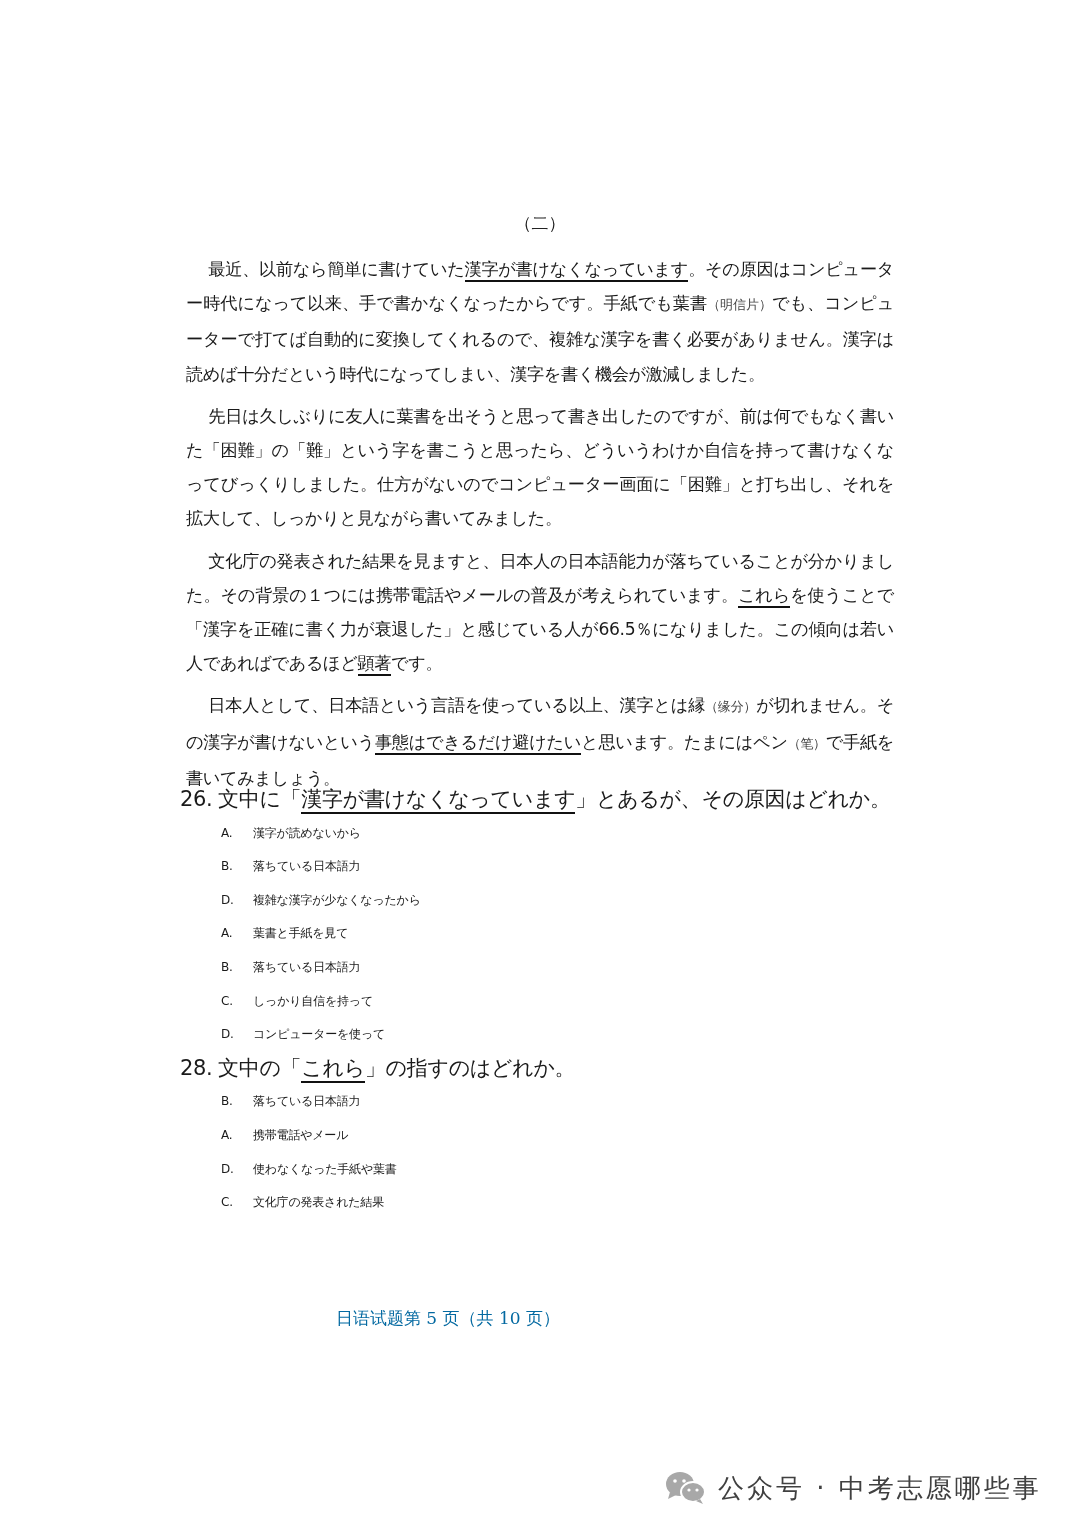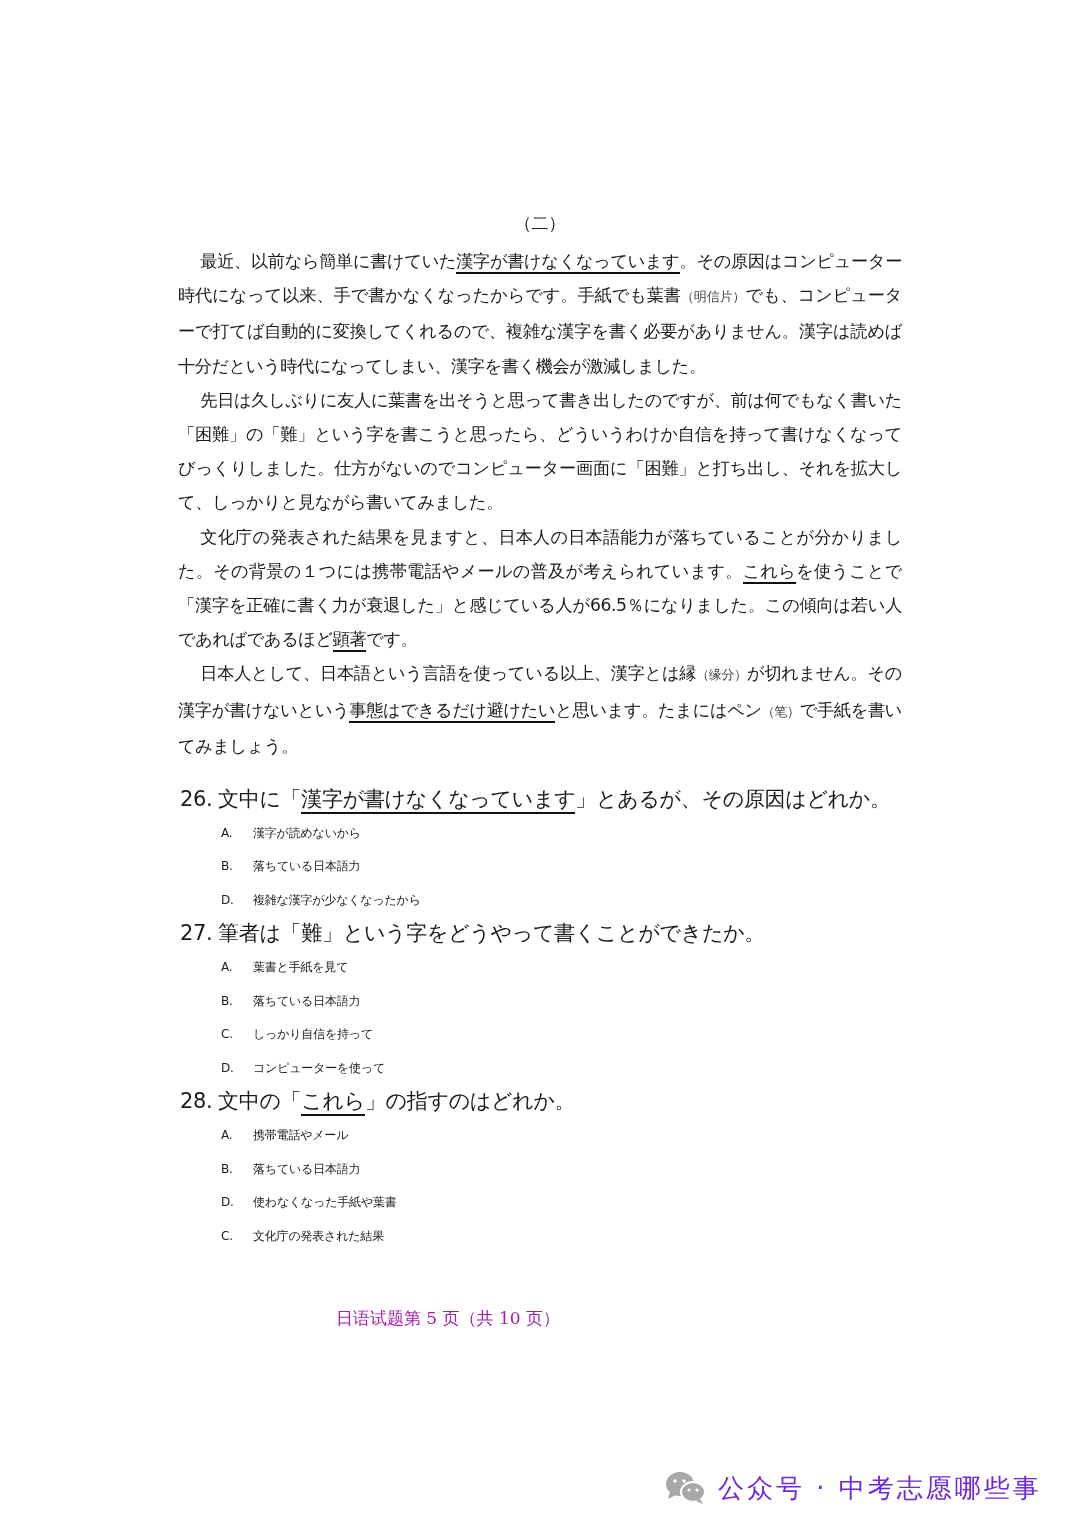--- a/index.html
+++ b/index.html
@@ -10,35 +10,35 @@
   }
   .section-title {
     position: absolute; top: 212px; left: 0; width: 1080px; text-align: center;
     font-family: "DejaVu Serif", "Liberation Serif", serif;
     font-size: 17px; color: #222;
   }
   .passage {
     position: absolute; left: 178px; top: 244px; width: 724px;
     font-size: 17.2px; line-height: 34.2px; letter-spacing: -0.4px;
   }
-  .passage p { margin: 0; text-indent: 1.3em; text-align: justify; }
+  .passage p { margin: 8px; text-indent: 1.3em; text-align: justify; }
   .u { border-bottom: 2.5px solid #111; padding-bottom: 1px; }
   .note { font-family: "DejaVu Serif", "Liberation Serif", serif; font-size: 13px; color: #444; }
   .questions { position: absolute; left: 180px; top: 783px; width: 720px; }
   .q { font-size: 21px; line-height: 33.6px; letter-spacing: -0.3px; }
   .q-num { display: inline-block; width: 38px; }
   .opt { font-size: 12px; line-height: 33.6px; padding-left: 41px; letter-spacing: -0.2px; }
   .opt-letter { display: inline-block; width: 32px; }
   .footer {
     position: absolute; top: 1307px; left: 0; width: 896px; text-align: center;
-    font-family: "DejaVu Serif", "Liberation Serif", serif; font-size: 17px; color: #a21caf;
+    font-family: "DejaVu Serif", "Liberation Serif", serif; font-size: 17px; color: #0369a1;
   }
   .watermark {
     position: absolute; top: 1470px; left: 664px; display: flex; align-items: center;
-    color: #6d28d9; font-size: 26px; letter-spacing: 3px;
+    color: #404040; font-size: 26px; letter-spacing: 3px;
   }
   .wm-icon { width: 44px; height: 36px; margin-right: 10px; position: relative; }
 </style>
 </head>
 <body>
 
 <div class="section-title">（二）</div>
 
 <div class="passage">
   <p><span>最近、以前なら簡単に書けていた</span><span class="u">漢字が書けなくなっています</span><span>。その原因はコンピューター時代になって以来、手で書かなくなったからです。手紙でも葉書</span><span class="note">（明信片）</span><span>でも、コンピューターで打てば自動的に変換してくれるので、複雑な漢字を書く必要がありません。漢字は読めば十分だという時代になってしまい、漢字を書く機会が激減しました。</span></p>
@@ -48,30 +48,29 @@
 </div>
 
 <div class="questions">
   <div>
     <div class="q"><span class="q-num">26.</span><span>文中に「</span><span class="u">漢字が書けなくなっています</span><span>」とあるが、その原因はどれか。</span></div>
     <div class="opt"><span class="opt-letter">A.</span><span>漢字が読めないから</span></div>
     <div class="opt"><span class="opt-letter">B.</span><span>落ちている日本語力</span></div>
     <div class="opt"><span class="opt-letter">D.</span><span>複雑な漢字が少なくなったから</span></div>
   </div>
   <div>
-    <div class="q"><span class="q-num">27.</span><span>筆者は「難」という字をどうやって書くことができたか。</span></div>
     <div class="opt"><span class="opt-letter">A.</span><span>葉書と手紙を見て</span></div>
     <div class="opt"><span class="opt-letter">B.</span><span>落ちている日本語力</span></div>
     <div class="opt"><span class="opt-letter">C.</span><span>しっかり自信を持って</span></div>
     <div class="opt"><span class="opt-letter">D.</span><span>コンピューターを使って</span></div>
   </div>
   <div>
     <div class="q"><span class="q-num">28.</span><span>文中の「</span><span class="u">これら</span><span>」の指すのはどれか。</span></div>
+    <div class="opt"><span class="opt-letter">B.</span><span>落ちている日本語力</span></div>
     <div class="opt"><span class="opt-letter">A.</span><span>携帯電話やメール</span></div>
-    <div class="opt"><span class="opt-letter">B.</span><span>落ちている日本語力</span></div>
     <div class="opt"><span class="opt-letter">D.</span><span>使わなくなった手紙や葉書</span></div>
     <div class="opt"><span class="opt-letter">C.</span><span>文化庁の発表された結果</span></div>
   </div>
 </div>
 
 <div class="footer">日语试题第 5 页（共 10 页）</div>
 
 <div class="watermark">
   <span class="wm-icon">
     <svg width="44" height="36" viewBox="0 0 44 36">

